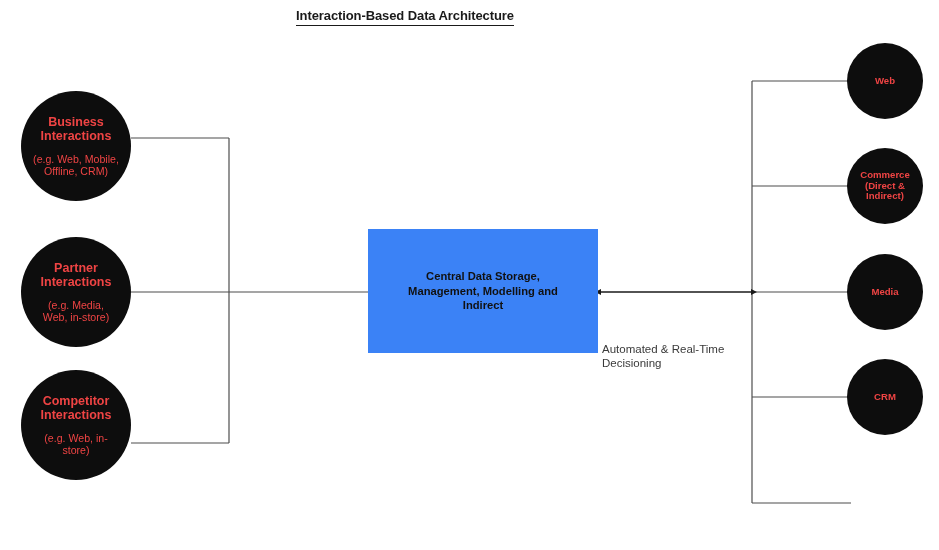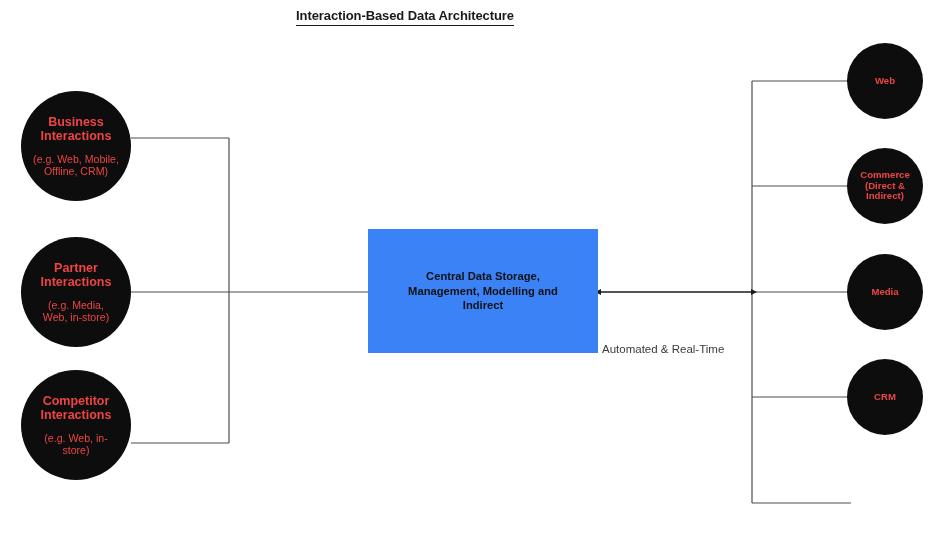--- a/index.html
+++ b/index.html
@@ -176,20 +176,21 @@
   <div class="central-box">
     <div class="cb-text">
       <div>Central Data Storage,</div>
       <div>Management, Modelling and</div>
       <div>Indirect</div>
     </div>
   </div>
 
   <div class="arrow-label">
     <div>Automated &amp; Real-Time</div>
+    <div>Decisioning</div>
   </div>
 
   <div class="node node-right" style="top:43px;">
     <div class="n-title">Web</div>
   </div>
 
   <div class="node node-right" style="top:254px;">
     <div class="n-title">Media</div>
   </div>
 

